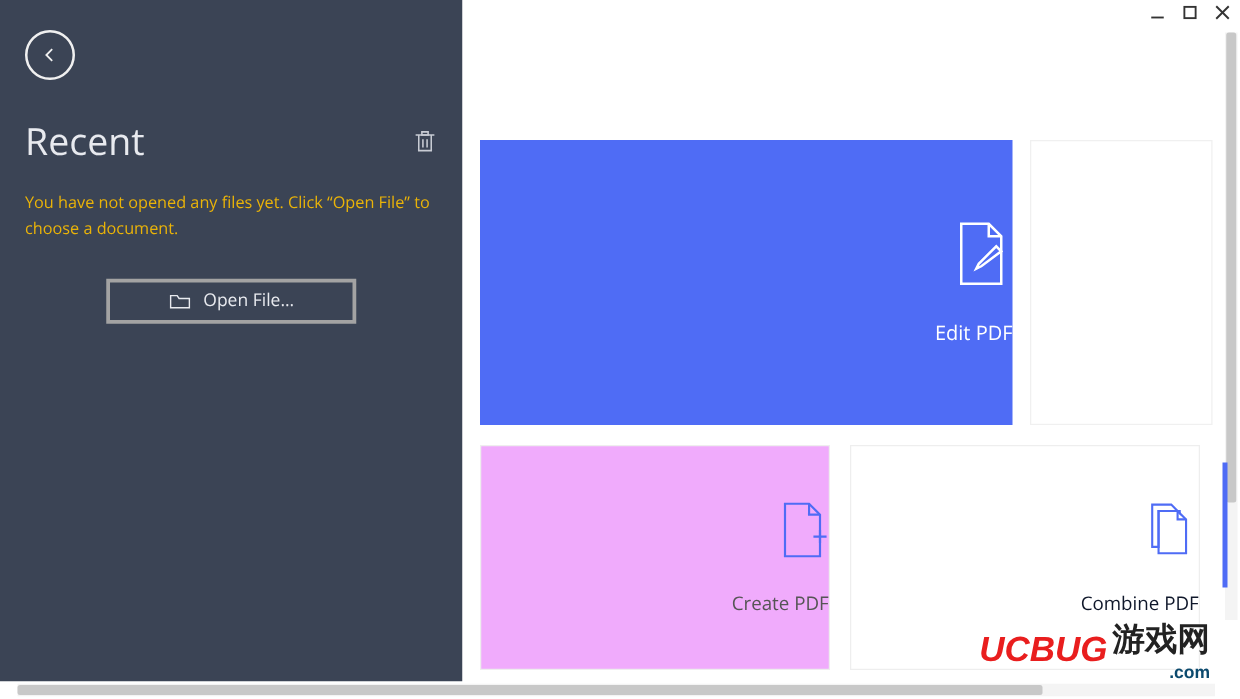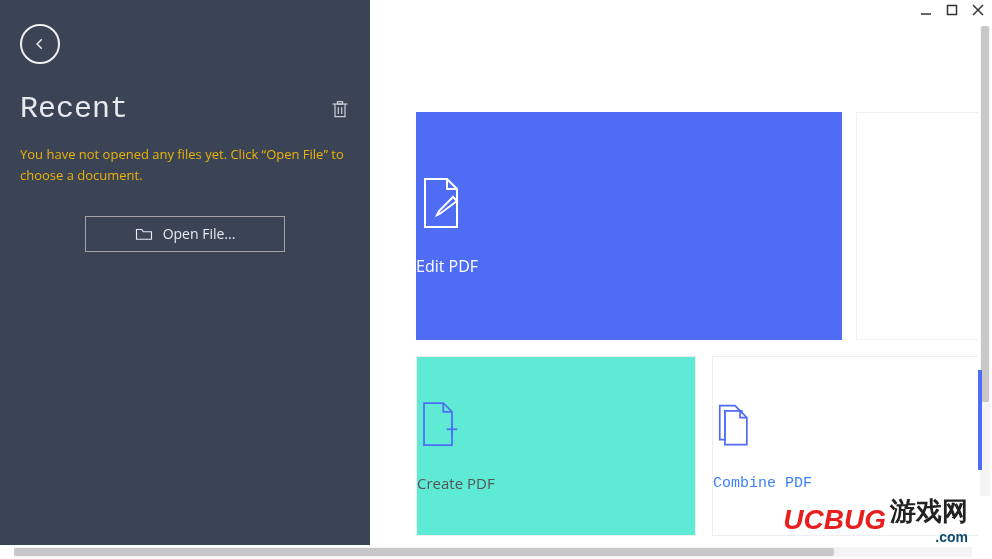--- a/index.html
+++ b/index.html
@@ -31,38 +31,37 @@
   .recent-header {
     display: flex;
     align-items: center;
     justify-content: space-between;
     margin-bottom: 18px;
   }
   .recent-title {
     font-size: 30px;
     font-weight: 400;
     color: #e8eaef;
-    font-family: Liberation Mono, monospace;
   }
   .trash-icon {
     width: 20px; height: 20px;
     stroke: #c8ccd4;
     cursor: pointer;
   }
   .recent-empty {
     font-size: 13px;
     color: #eab308;
     line-height: 1.6;
     margin-bottom: 30px;
   }
   .open-file-btn {
     width: 200px;
     height: 36px;
     margin: 0 auto;
-    border: 1px solid #a3a3a3;
+    border: 3px solid #a3a3a3;
     display: flex;
     align-items: center;
     justify-content: center;
     gap: 10px;
     cursor: pointer;
     font-size: 14px;
     color: #e8eaef;
   }
   .open-file-btn svg { width: 18px; height: 14px; stroke: #e8eaef; fill: none; }
 
@@ -88,25 +87,24 @@
     overflow: hidden;
   }
   .card-grid {
     position: absolute;
     left: 14px; top: 86px;
     width: 600px;
   }
   .card {
     display: flex;
     flex-direction: column;
-    align-items: flex-start;
+    align-items: flex-end;
     justify-content: center;
     gap: 24px;
     cursor: pointer;
-    margin-left: 32px;
   }
   .card-edit {
     position: absolute;
     left: 0; top: 0;
     width: 426px; height: 228px;
     background: #4f6cf5;
     color: #fff;
   }
   .card-edit svg { width: 50px; height: 56px; stroke:#fff; fill:none; }
   .card-edit .card-label { font-size: 16px; color:#fff; }
@@ -116,35 +114,35 @@
     left: 440px; top: 0;
     width: 146px; height: 228px;
     background: #fff;
     border: 1px solid #f0f0f0;
   }
 
   .card-create {
     position: absolute;
     left: 0; top: 244px;
     width: 280px; height: 180px;
-    background: #5eead4;
+    background: #f0abfc;
     border: 1px solid #eee;
   }
   .card-create svg { width: 42px; height: 50px; stroke:#4f6cf5; fill:none; }
   .card-create .card-label { font-size: 15px; color:#555; }
 
   .card-combine {
     position: absolute;
     left: 296px; top: 244px;
     width: 280px; height: 180px;
     background: #fff;
     border: 1px solid #eee;
   }
   .card-combine svg { width: 44px; height: 50px; stroke:#4f6cf5; fill:none; }
-  .card-combine .card-label { font-size: 15px; color:#3b82f6;font-family:Liberation Mono, monospace; }
+  .card-combine .card-label { font-size: 15px; color:#0f172a; }
 
   
   .vscroll {
     position: absolute;
     top: 26px; right: 2px;
     width: 10px; height: 470px;
     background: #f4f4f4;
   }
   .vthumb {
     position: absolute;

